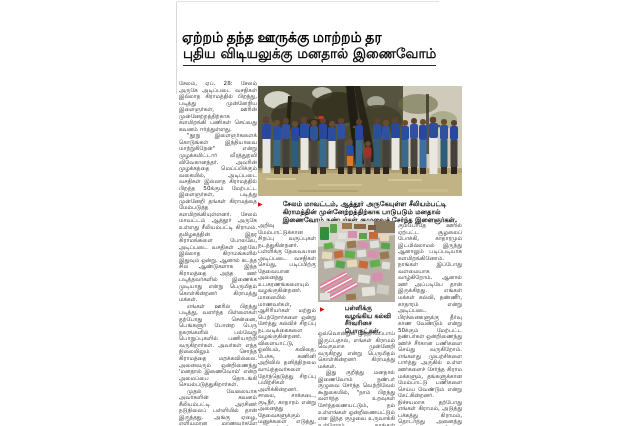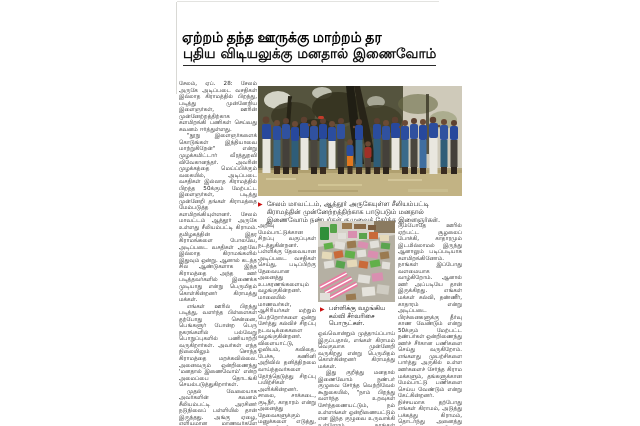--- a/index.html
+++ b/index.html
@@ -32,22 +32,22 @@
   #col1{left:2px;top:80px;width:78px;height:346px;}
   #col2{left:81px;top:222px;width:58px;height:204px;}
   #col3-text{left:141px;top:330px;width:77px;height:96px;}
   #col4{left:221px;top:222px;width:64px;height:204px;}
   .para{margin:0;}
   .para + .para{text-indent:8px;}
   .photo-frame{position:absolute;overflow:hidden;background:#55543e;}
   #main-photo{left:81px;top:86px;width:204px;height:110px;}
   #inset-photo{left:141px;top:221px;width:77px;height:81px;background:#c7c3b8;}
   .caption{
-    display:flex;gap:4px;align-items:flex-start;
-    font-weight:normal;color:#111;
+    display:flex;gap:20px;align-items:flex-start;
+    font-weight:bold;color:#111;
   }
   #main-caption{
     position:absolute;left:81px;top:200px;width:204px;
     font-size:6.7px;line-height:8px;
   }
   #inset-caption{
     position:absolute;left:143px;top:305px;width:75px;
     font-size:6.4px;line-height:7.6px;justify-content:center;
   }
   .marker{flex:0 0 auto;font-size:6px;line-height:8px;font-style:normal;}

